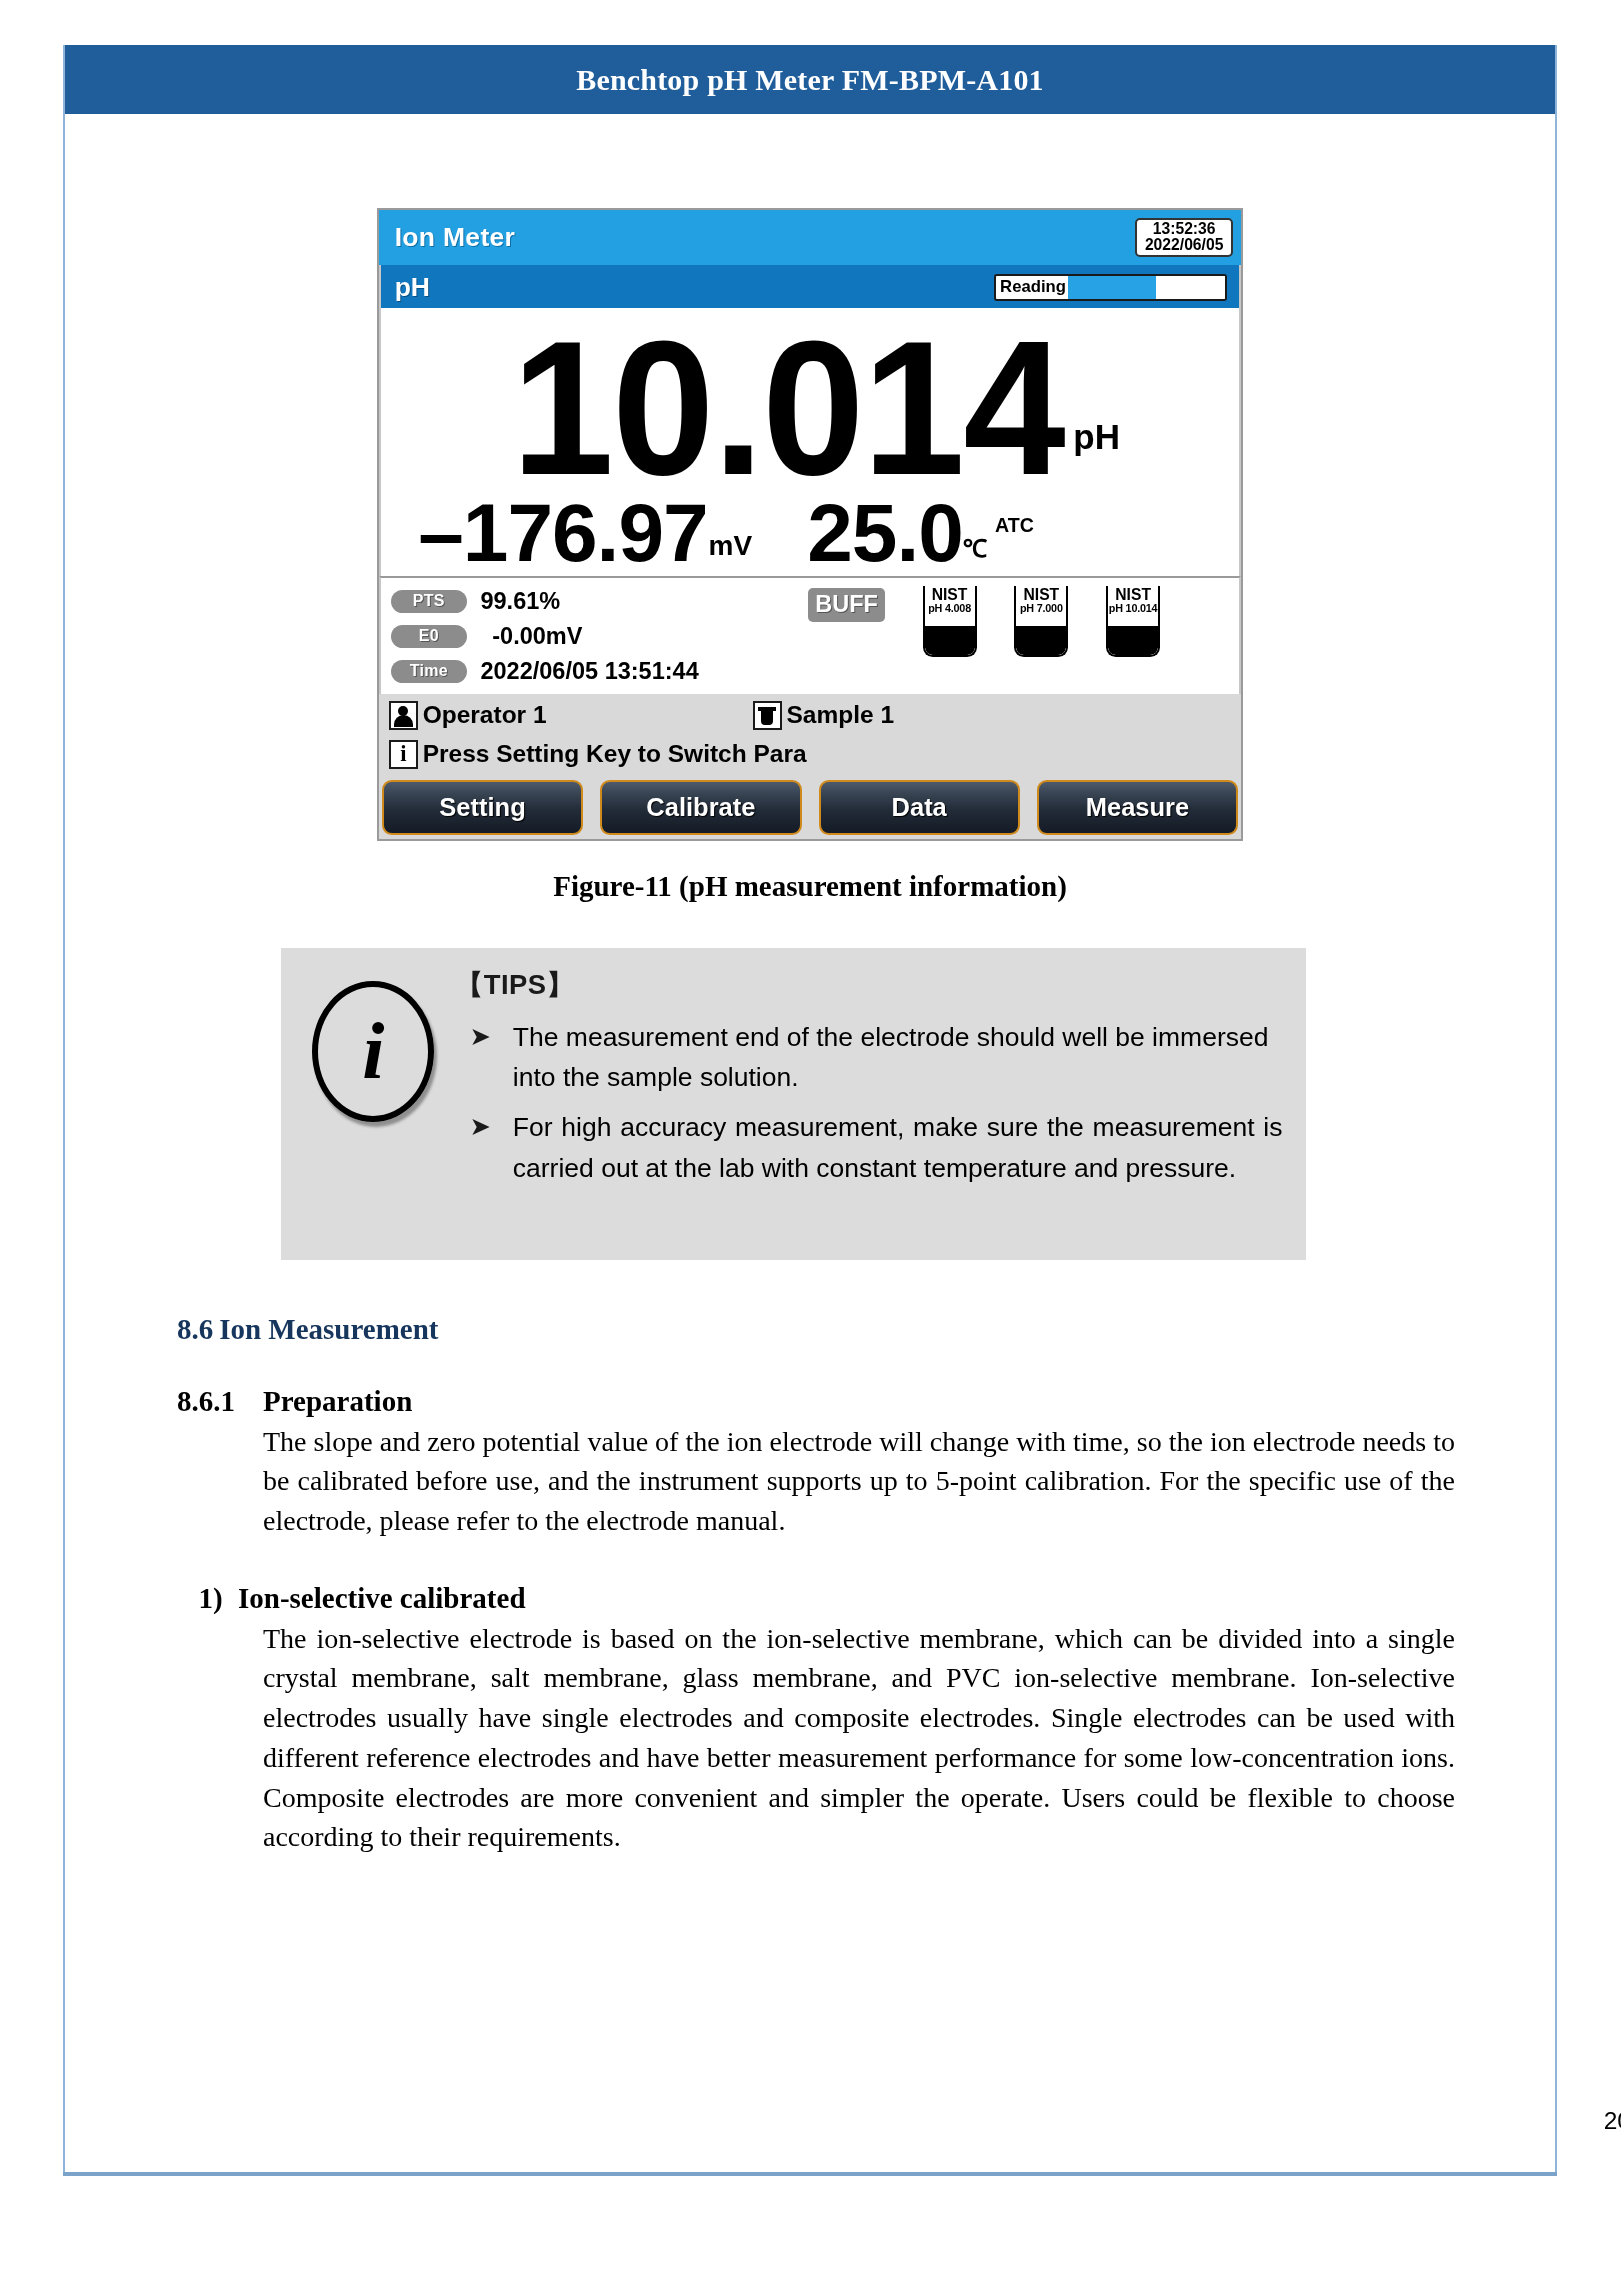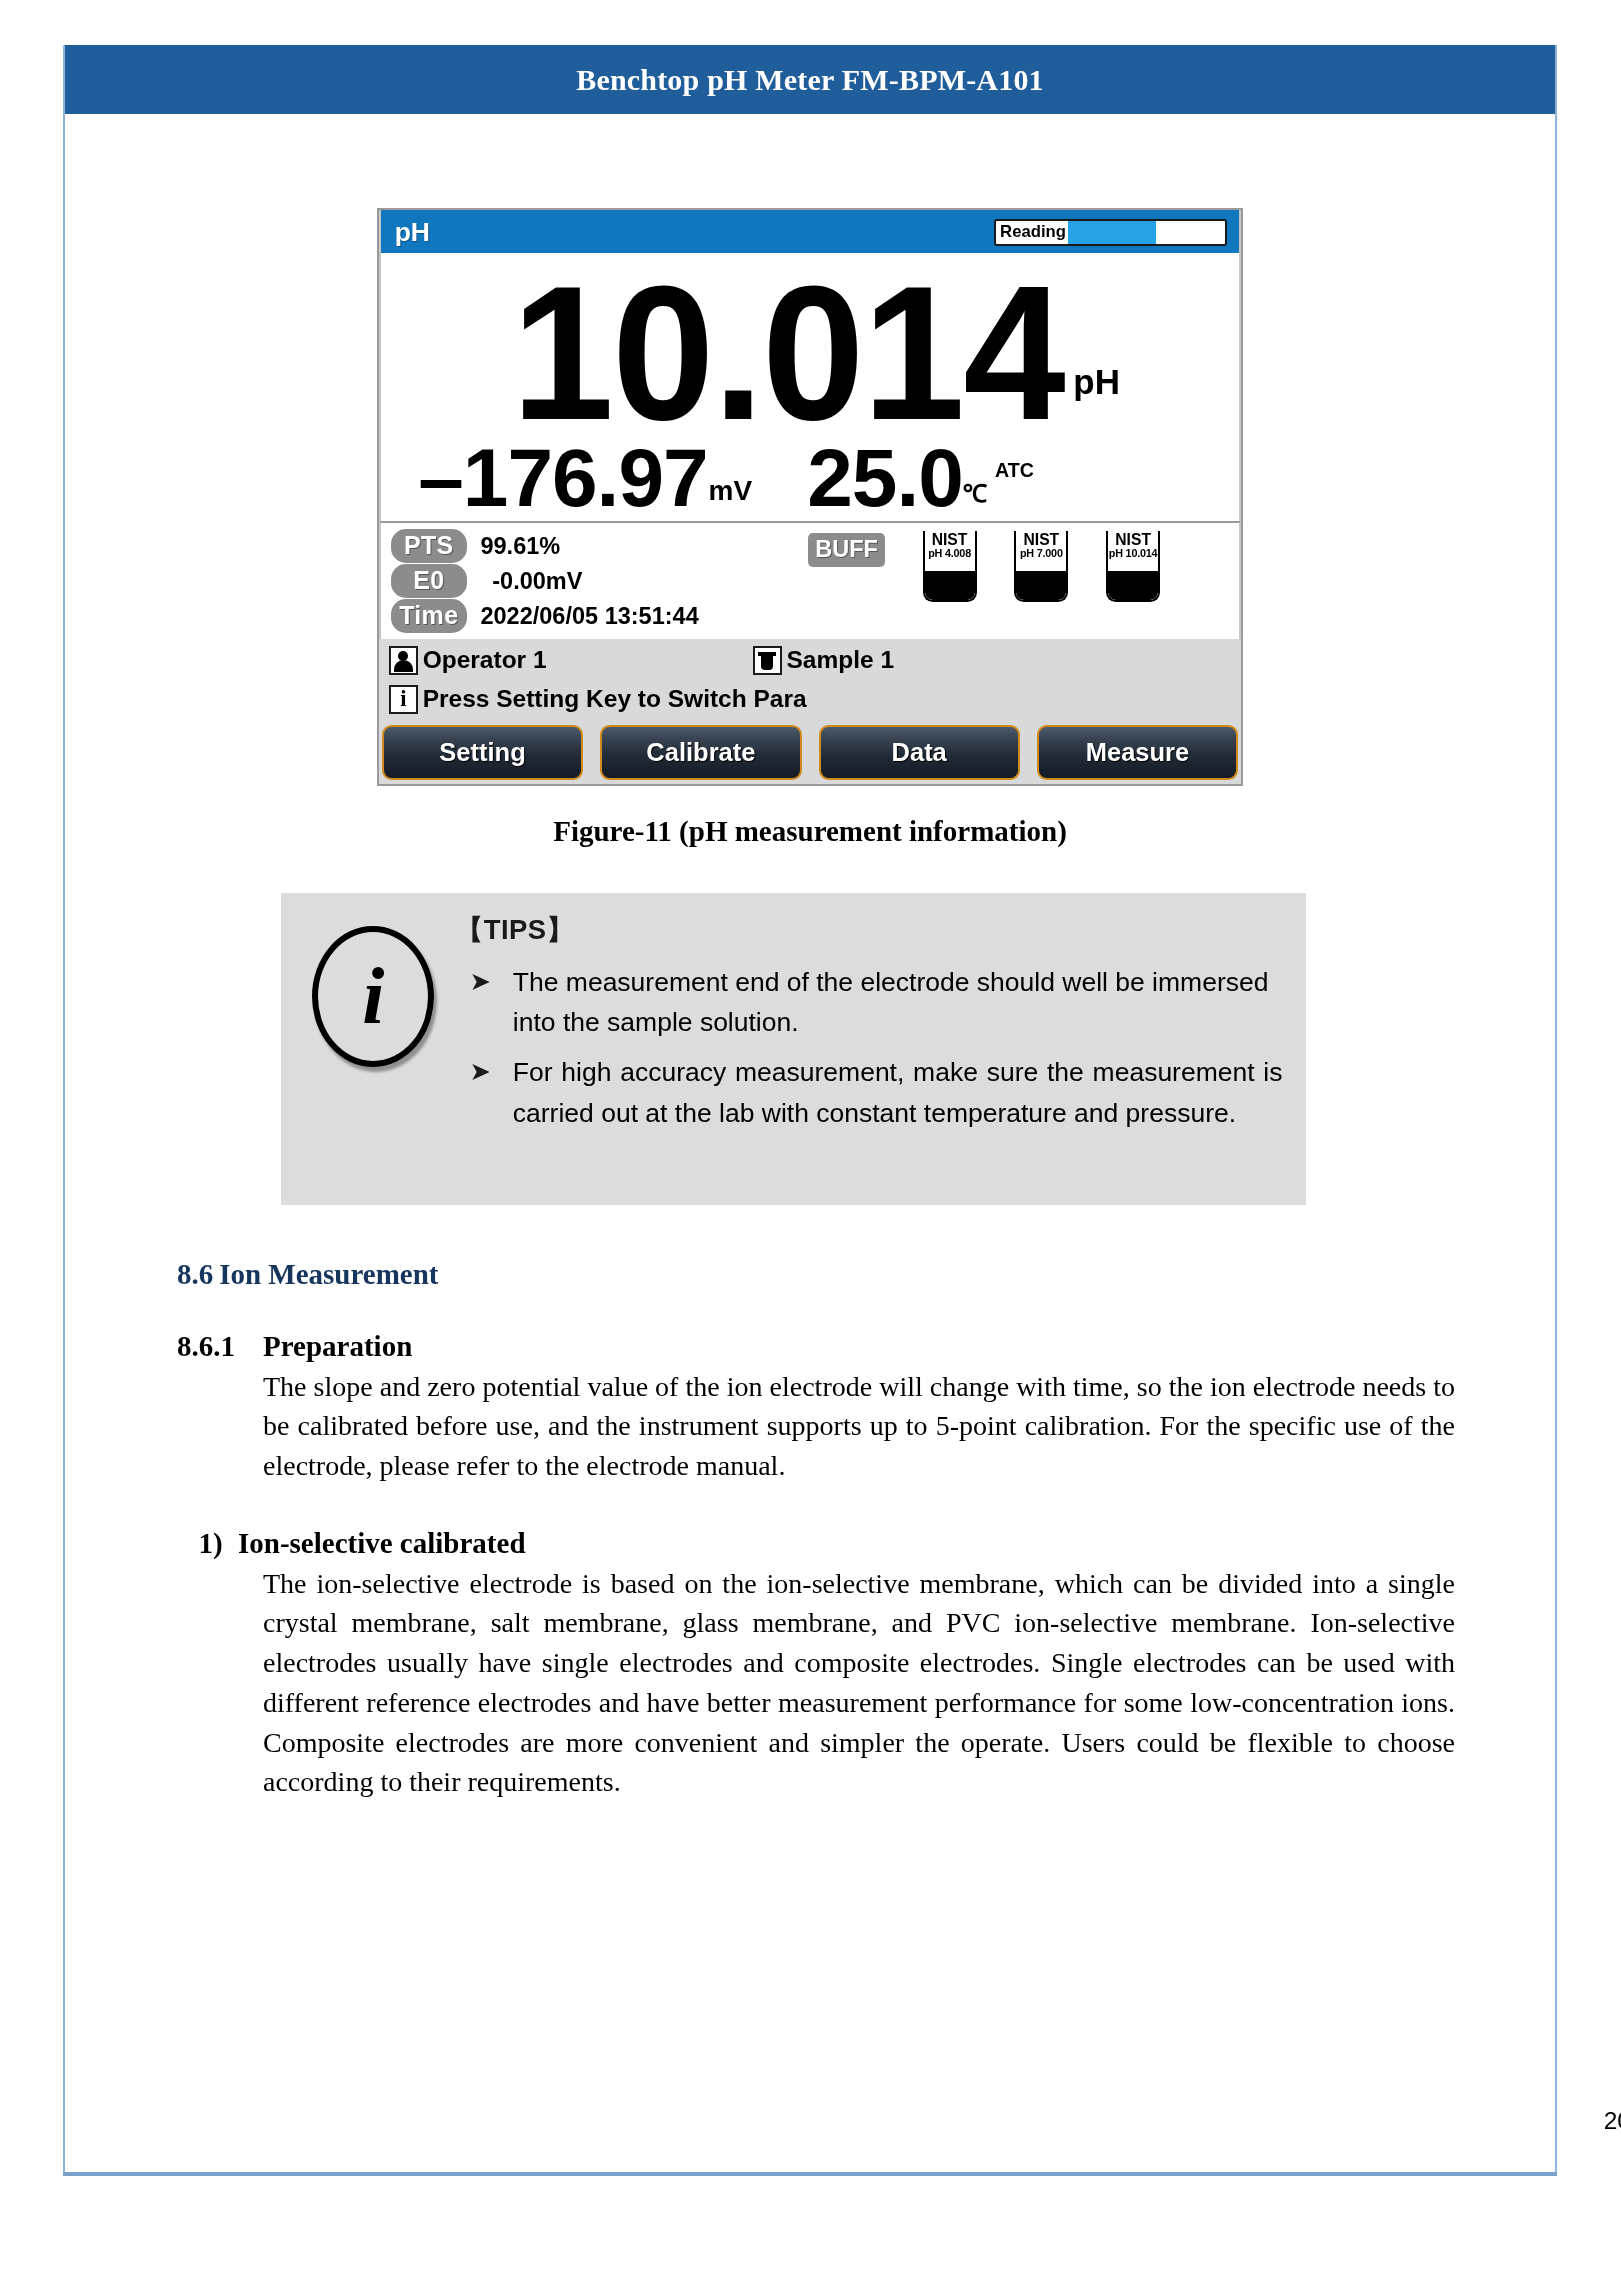--- a/index.html
+++ b/index.html
@@ -254,21 +254,21 @@
   }
   .param-col { width: 392px; }
   .param-row {
     display: flex;
     align-items: center;
     height: 35px;
   }
   .param-tag {
     background: #8c8c8c;
     color: #ffffff;
-    font-size: 25px;
+    font-size: 16px;
     font-weight: bold;
     border-radius: 15px;
     padding: 2px 0 2.9px 0;
     width: 76px;
     text-align: center;
     text-shadow: 1px 1px 0 #555;
     letter-spacing: 0.3px;
   }
   .param-val {
     font-size: 23.5px;
@@ -581,20 +581,27 @@
 
   <div id="doc-header">
     <div id="doc-header-title">Benchtop pH Meter FM-BPM-A101</div>
   </div>
 
   <div id="content">
 
     <div id="device-figure">
       <div id="device-screen">
 
+        <div class="dev-titlebar">
+          <div class="dev-title">Ion Meter</div>
+          <div class="dev-clock">
+            <div>13:52:36</div>
+            <div>2022/06/05</div>
+          </div>
+        </div>
 
         <div class="dev-modebar">
           <div class="dev-mode-label">pH</div>
           <div class="reading-box">
             <div class="reading-text">Reading</div>
             <div class="reading-bar-track">
               <div class="reading-bar-fill" id="reading-fill" style="width: 56%;"></div>
             </div>
           </div>
         </div>

